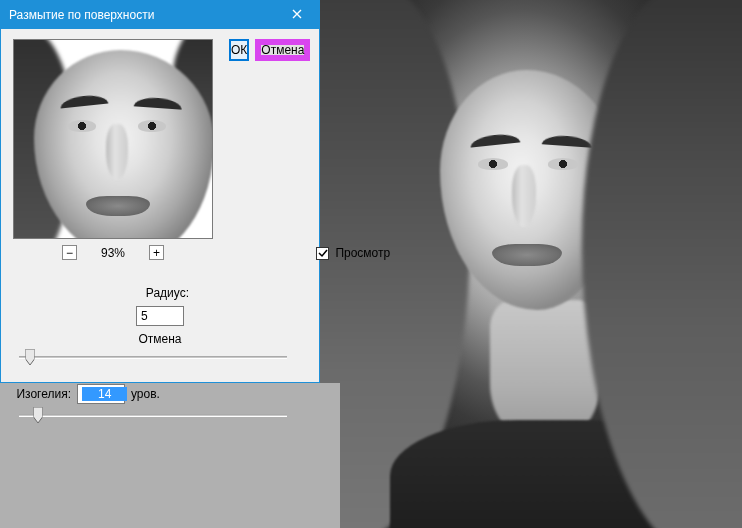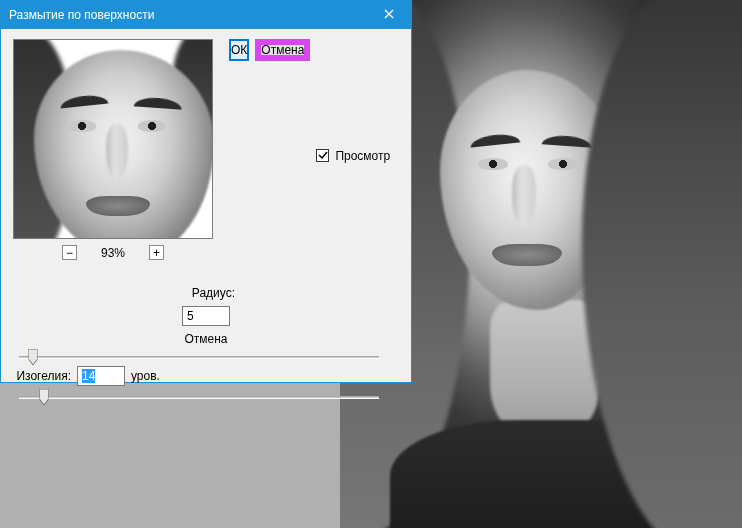--- a/index.html
+++ b/index.html
@@ -95,21 +95,21 @@
     position: absolute; left: 70px; top: 420px; width: 320px; height: 140px;
     background: linear-gradient(180deg, #2b2b2b 0%, #1b1b1b 100%);
     border-radius: 40% 40% 0 0;
     filter: blur(1px);
   }
 
   
   .dialog {
     position: absolute;
     left: 0; top: 0;
-    width: 412px;
+    width: 320px;
     height: 383px;
     background: #f0f0f0;
     border: 1px solid #1e90d8;
     display: flex;
     flex-direction: column;
   }
   .titlebar {
     height: 28px;
     background: #1e90d8;
     color: #fff;
@@ -213,46 +213,47 @@
     background: #e1e1e1;
     cursor: pointer;
     font-size: 12px;
     display: flex; align-items: center; justify-content: center;
   }
   .btn.primary {
     border: 2px solid #0078d7;
     background: #e5f1fb;
   }
   .chk-row {
-    display: flex; align-items: center; gap: 6px;
+    display: flex; align-items: flex-end; gap: 6px;
     margin-top: 12px;
     font-size: 12px;
   }
   .chk {
     width: 13px; height: 13px; border: 1px solid #333; background: #fff;
     display: flex; align-items: center; justify-content: center;
     cursor: pointer;
   }
   .chk svg { width: 10px; height: 10px; }
 
   .param {
     display: flex; align-items: center; gap: 6px;
+    margin-top: 18px;
     font-size: 12px;
   }
   .param label { min-width: 58px; text-align: right; }
   .param .field {
     width: 48px; height: 20px;
     border: 1px solid #7a7a7a;
     background: #fff;
     padding: 0 4px;
     display: flex; align-items: center;
     font-size: 12px;
   }
   .param .field.sel { color: #fff; }
-  .param .field.sel span { background: #3399ff; padding: 0 0; }
+  .param .field.sel span { background: #3399ff; padding: 0 16px; }
   .slider {
     position: relative;
     height: 18px;
     margin-top: 2px;
     margin-left: 6px;
     margin-right: 20px;
   }
   .slider .track {
     position: absolute; left: 0; right: 0; top: 8px; height: 3px;
     background: #c8c8c8; border-top: 1px solid #aaa; border-bottom: 1px solid #fff;

